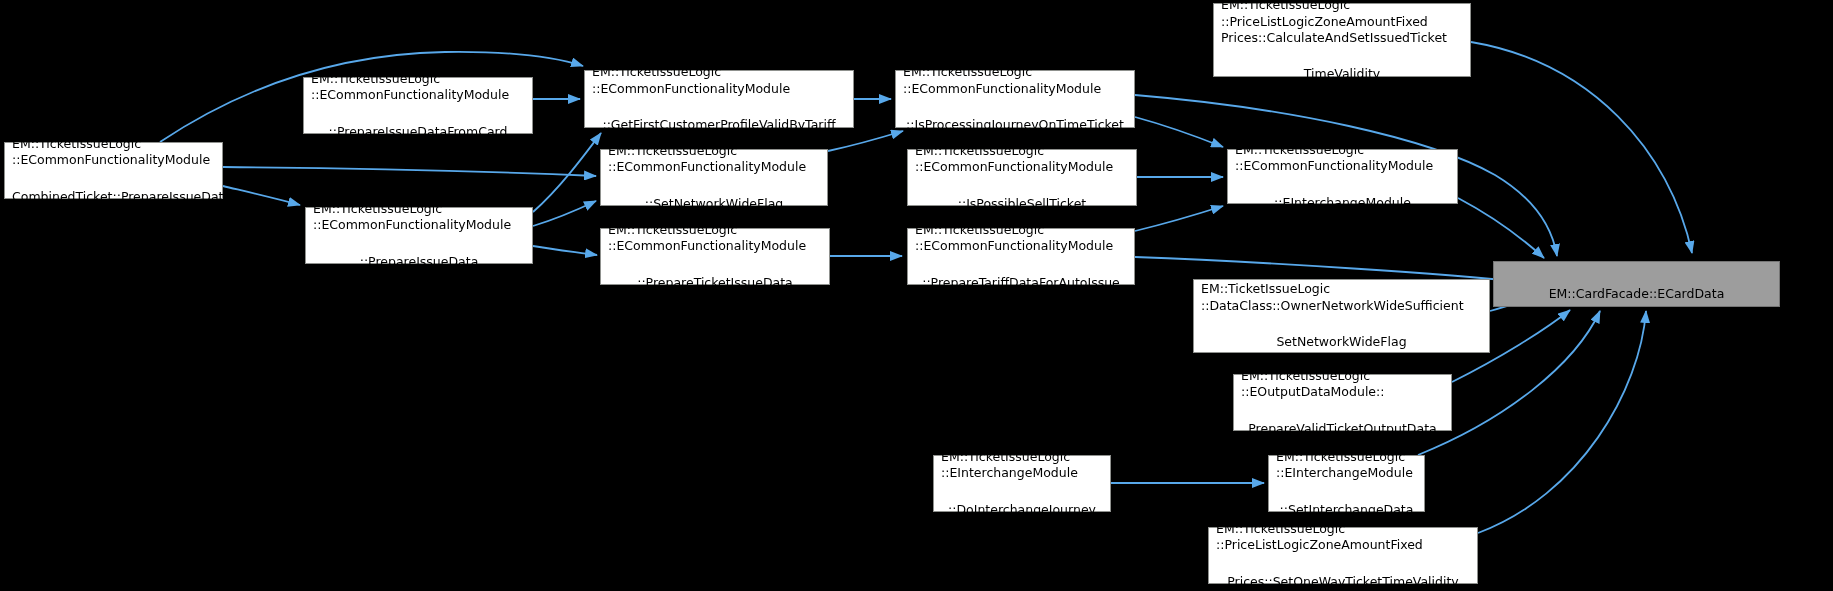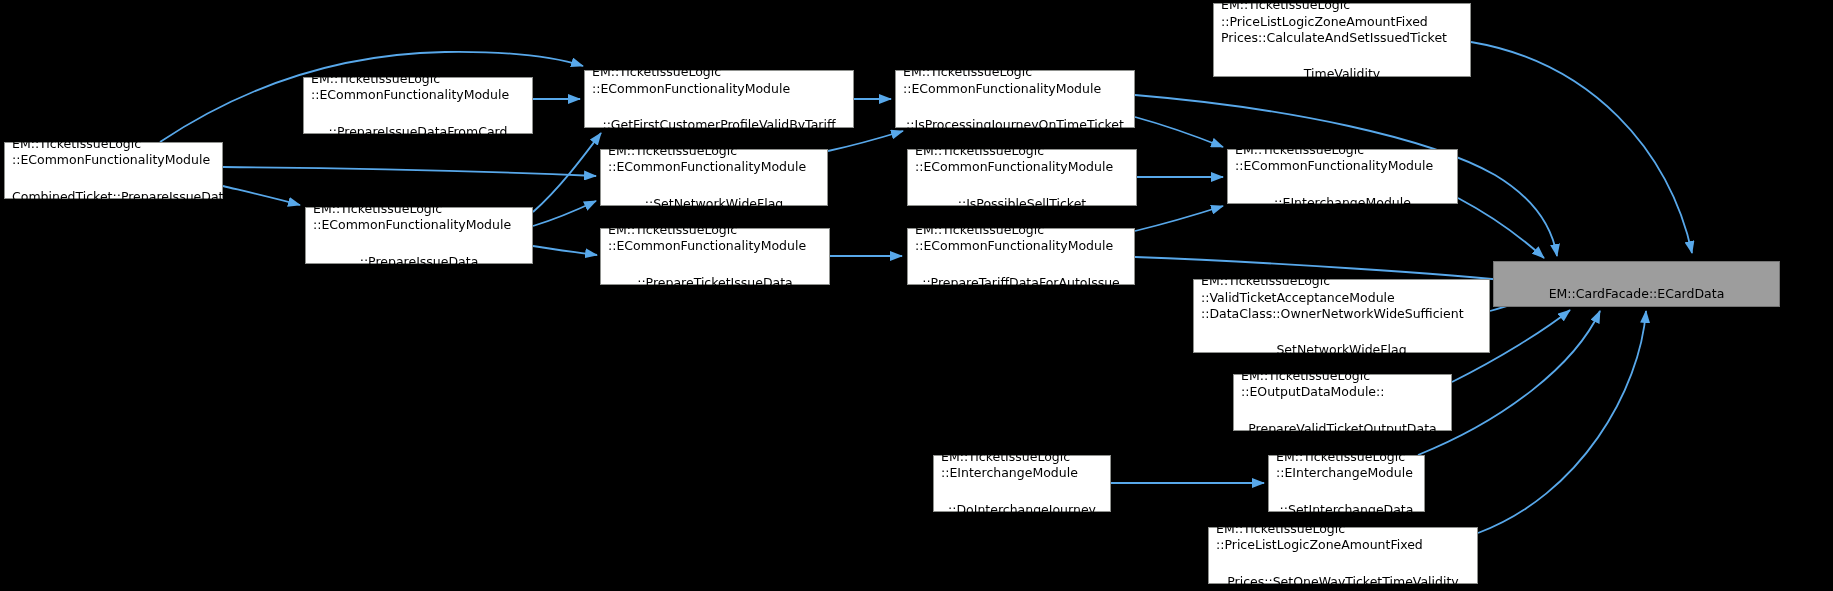--- a/index.html
+++ b/index.html
@@ -121,21 +121,20 @@
       <div class="node" style="left: 907px; top: 228px; width: 228px; height: 57px;">
         <div class="line">EM::TicketIssueLogic</div>
         <div class="line">::ECommonFunctionalityModule</div>
         <div class="line">::PrepareTariffDataForAutoIssue</div>
       </div>
       <div class="node current" style="left: 1493px; top: 261px; width: 287px; height: 46px;">
         <div class="line">EM::CardFacade::ECardData</div>
       </div>
       <div class="node" style="left: 1193px; top: 279px; width: 297px; height: 74px;">
         <div class="line">EM::TicketIssueLogic</div>
-        <div class="line">::ValidTicketAcceptanceModule</div>
         <div class="line">::DataClass::OwnerNetworkWideSufficient</div>
         <div class="line">SetNetworkWideFlag</div>
       </div>
       <div class="node" style="left: 1233px; top: 374px; width: 219px; height: 57px;">
         <div class="line">EM::TicketIssueLogic</div>
         <div class="line">::EOutputDataModule::</div>
         <div class="line">PrepareValidTicketOutputData</div>
       </div>
       <div class="node" style="left: 933px; top: 455px; width: 178px; height: 57px;">
         <div class="line">EM::TicketIssueLogic</div>

